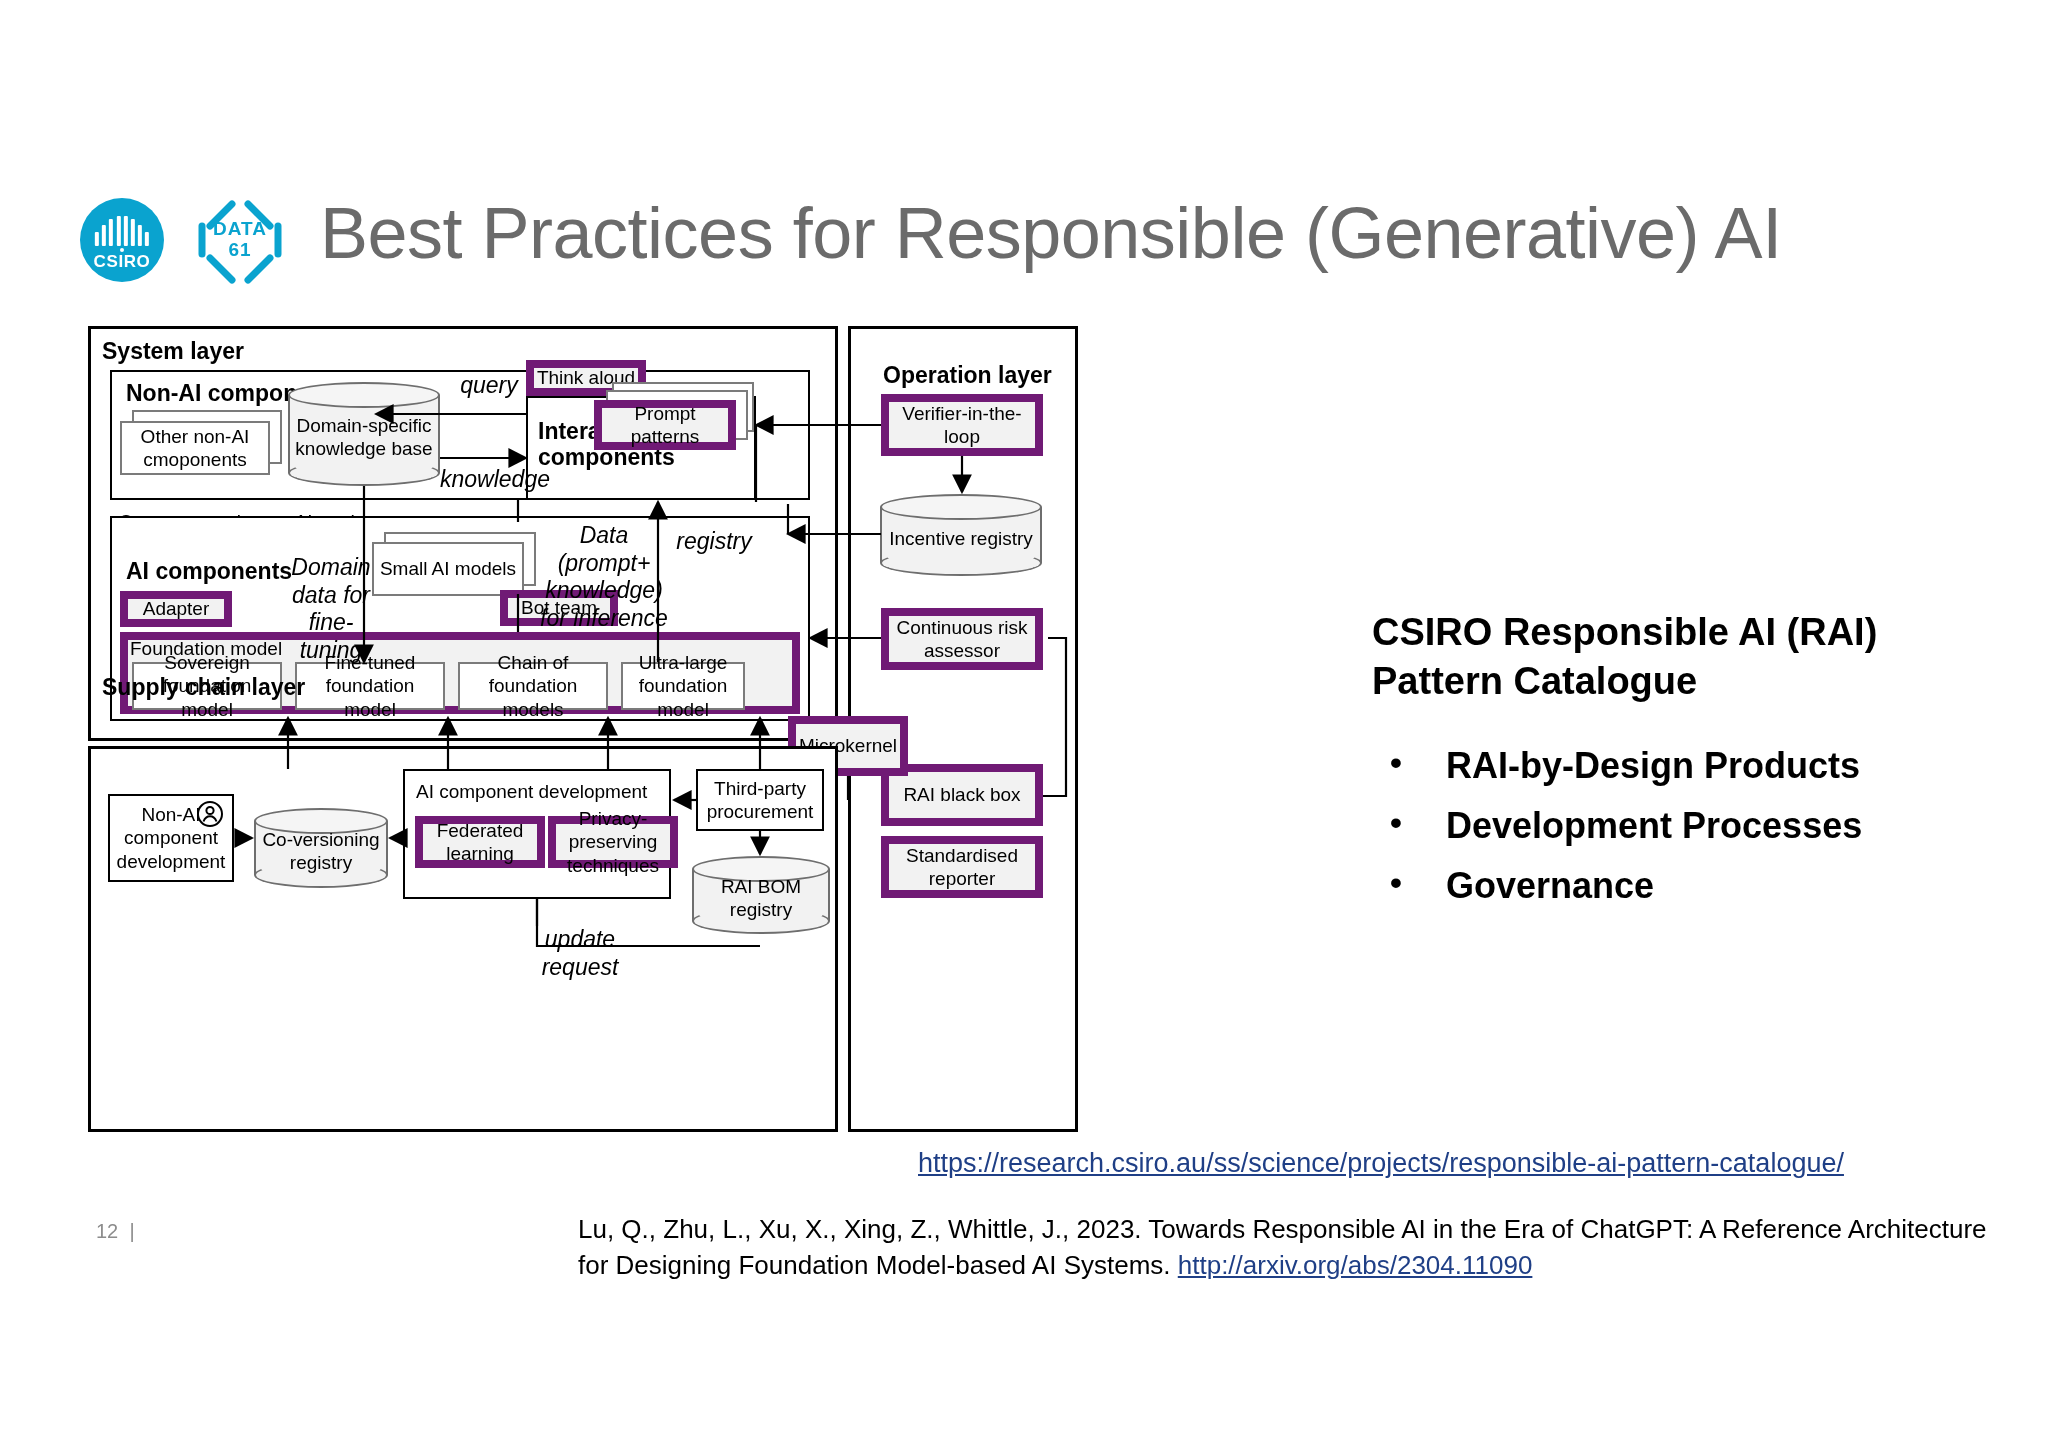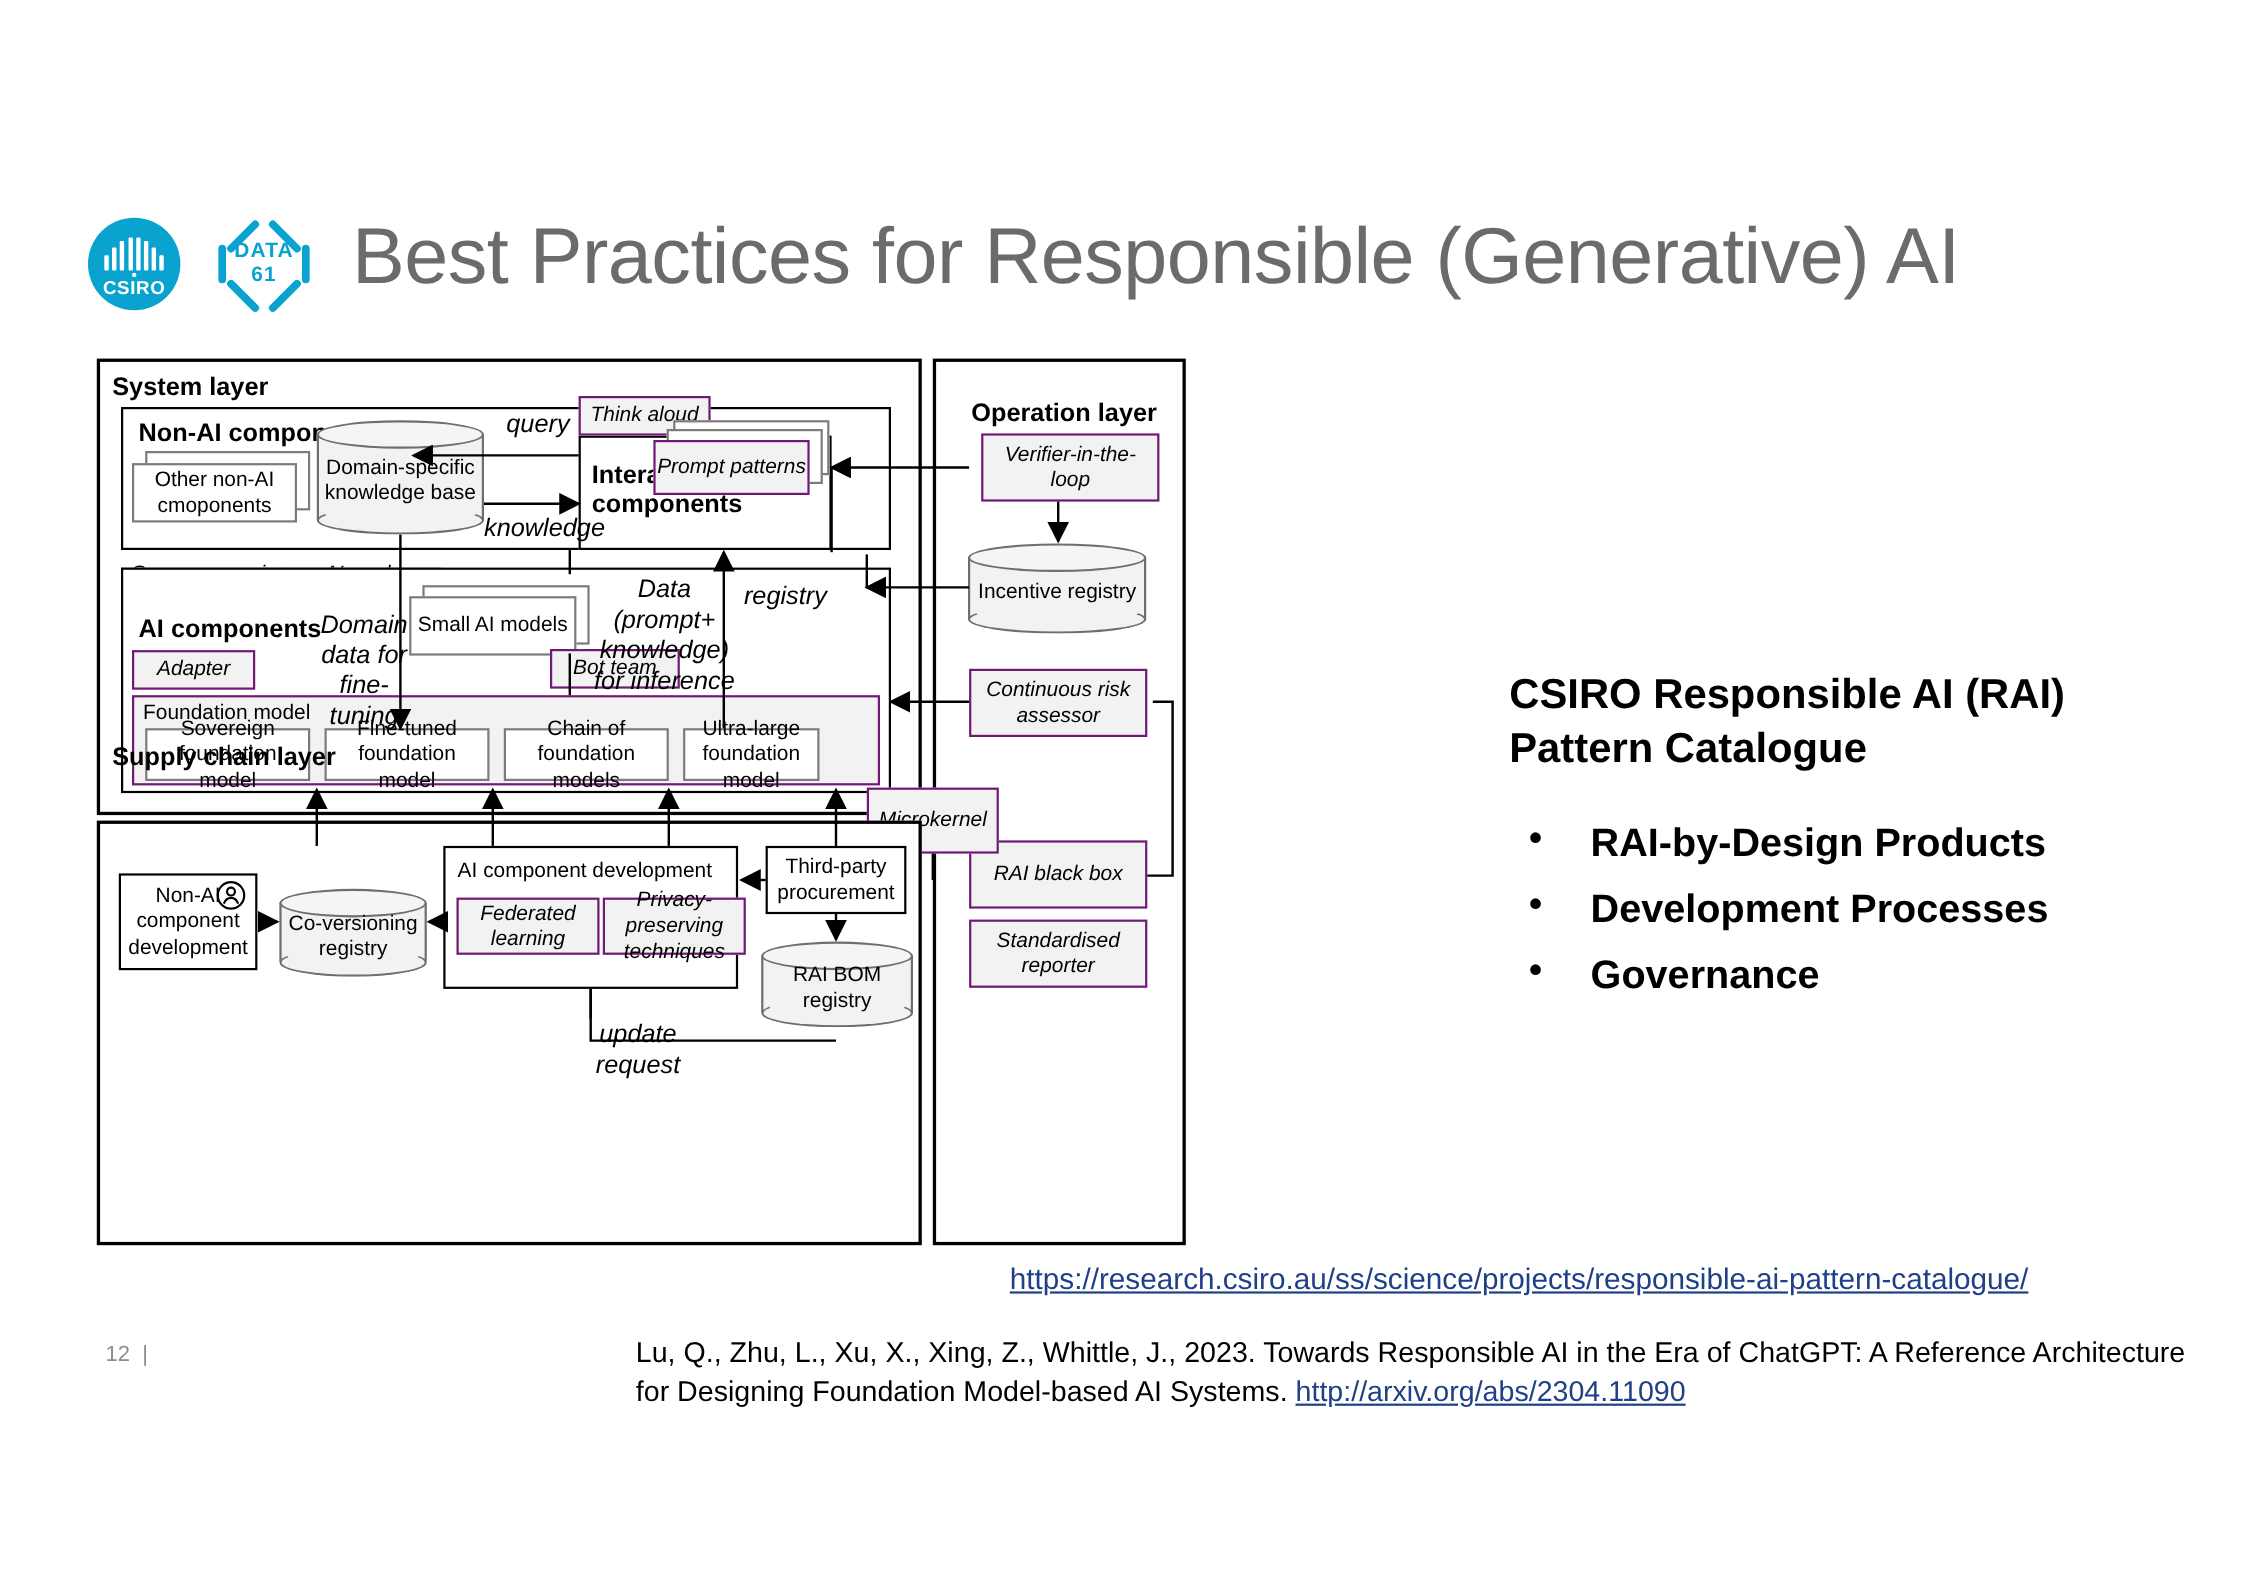--- a/index.html
+++ b/index.html
@@ -40,21 +40,21 @@
   #citation { position: absolute; left: 578px; top: 1212px; width: 1430px; font-size: 26px;
       color: #000; line-height: 1.38; }
   #citation .arxiv { color: #1f3f86; text-decoration: underline; }
   #page-num { position: absolute; left: 96px; top: 1220px; font-size: 20px; color: #8c8c8c; }
 
   
   #diagram { position: absolute; left: 88px; top: 326px; width: 1250px; height: 806px; }
   .blk { position: absolute; }
   .outer { border: 3px solid #000; background: #fff; }
   .thin { border: 2px solid #000; background: #fff; }
-  .greybox { border: 2px solid #701a75; background: #f2f2f2; font-style: italic; }
+  .greybox { border: 8px solid #701a75; background: #f2f2f2; }
   .whitebox { border: 2px solid #7b7b7b; background: #fff; }
   .lbl { position: absolute; font-size: 19px; color: #000; }
   .bold-lbl { font-weight: bold; font-size: 23px; }
   .ctr { display: flex; align-items: center; justify-content: center; text-align: center;
       font-size: 19px; color: #000; line-height: 1.22; }
   .ital { font-style: italic; font-size: 23px; color: #000; line-height: 1.2; text-align: center; }
 
   
   .cyl { position: absolute; text-decoration: underline; }
   .cyl .body { position: absolute; left: 0; right: 0; top: 13px; bottom: 13px;
@@ -156,21 +156,21 @@
   <div class="lbl" style="left:42px; top:312px;">Foundation model</div>
 
   <div class="blk whitebox ctr" style="left:44px; top:336px; width:150px; height:48px; padding:0 4px;">Sovereign foundation model</div>
   <div class="blk whitebox ctr" style="left:207px; top:336px; width:150px; height:48px; padding:0 4px;">Fine-tuned foundation model</div>
   <div class="blk whitebox ctr" style="left:370px; top:336px; width:150px; height:48px; padding:0 4px;">Chain of foundation models</div>
   <div class="blk whitebox ctr" style="left:533px; top:336px; width:124px; height:48px; padding:0 4px;">Ultra-large foundation model</div>
 
   <div class="blk outer" style="left:760px; top:0; width:230px; height:806px;"></div>
   <div class="lbl bold-lbl" style="left:795px; top:36px;">Operation layer</div>
 
-  <div class="blk greybox ctr" style="left:793px; top:68px; width:162px; height:62px; padding:0 4px;margin-left:11px;">
+  <div class="blk greybox ctr" style="left:793px; top:68px; width:162px; height:62px; padding:0 4px;">
     <span>Verifier-in-the-loop</span>
   </div>
 
   <div class="cyl" style="left:792px; top:168px; width:162px; height:82px;">
     <div class="body"></div>
       <div class="bot"></div>
       <div class="top"></div>
     <div class="cap">Incentive registry</div>
   </div>
 

